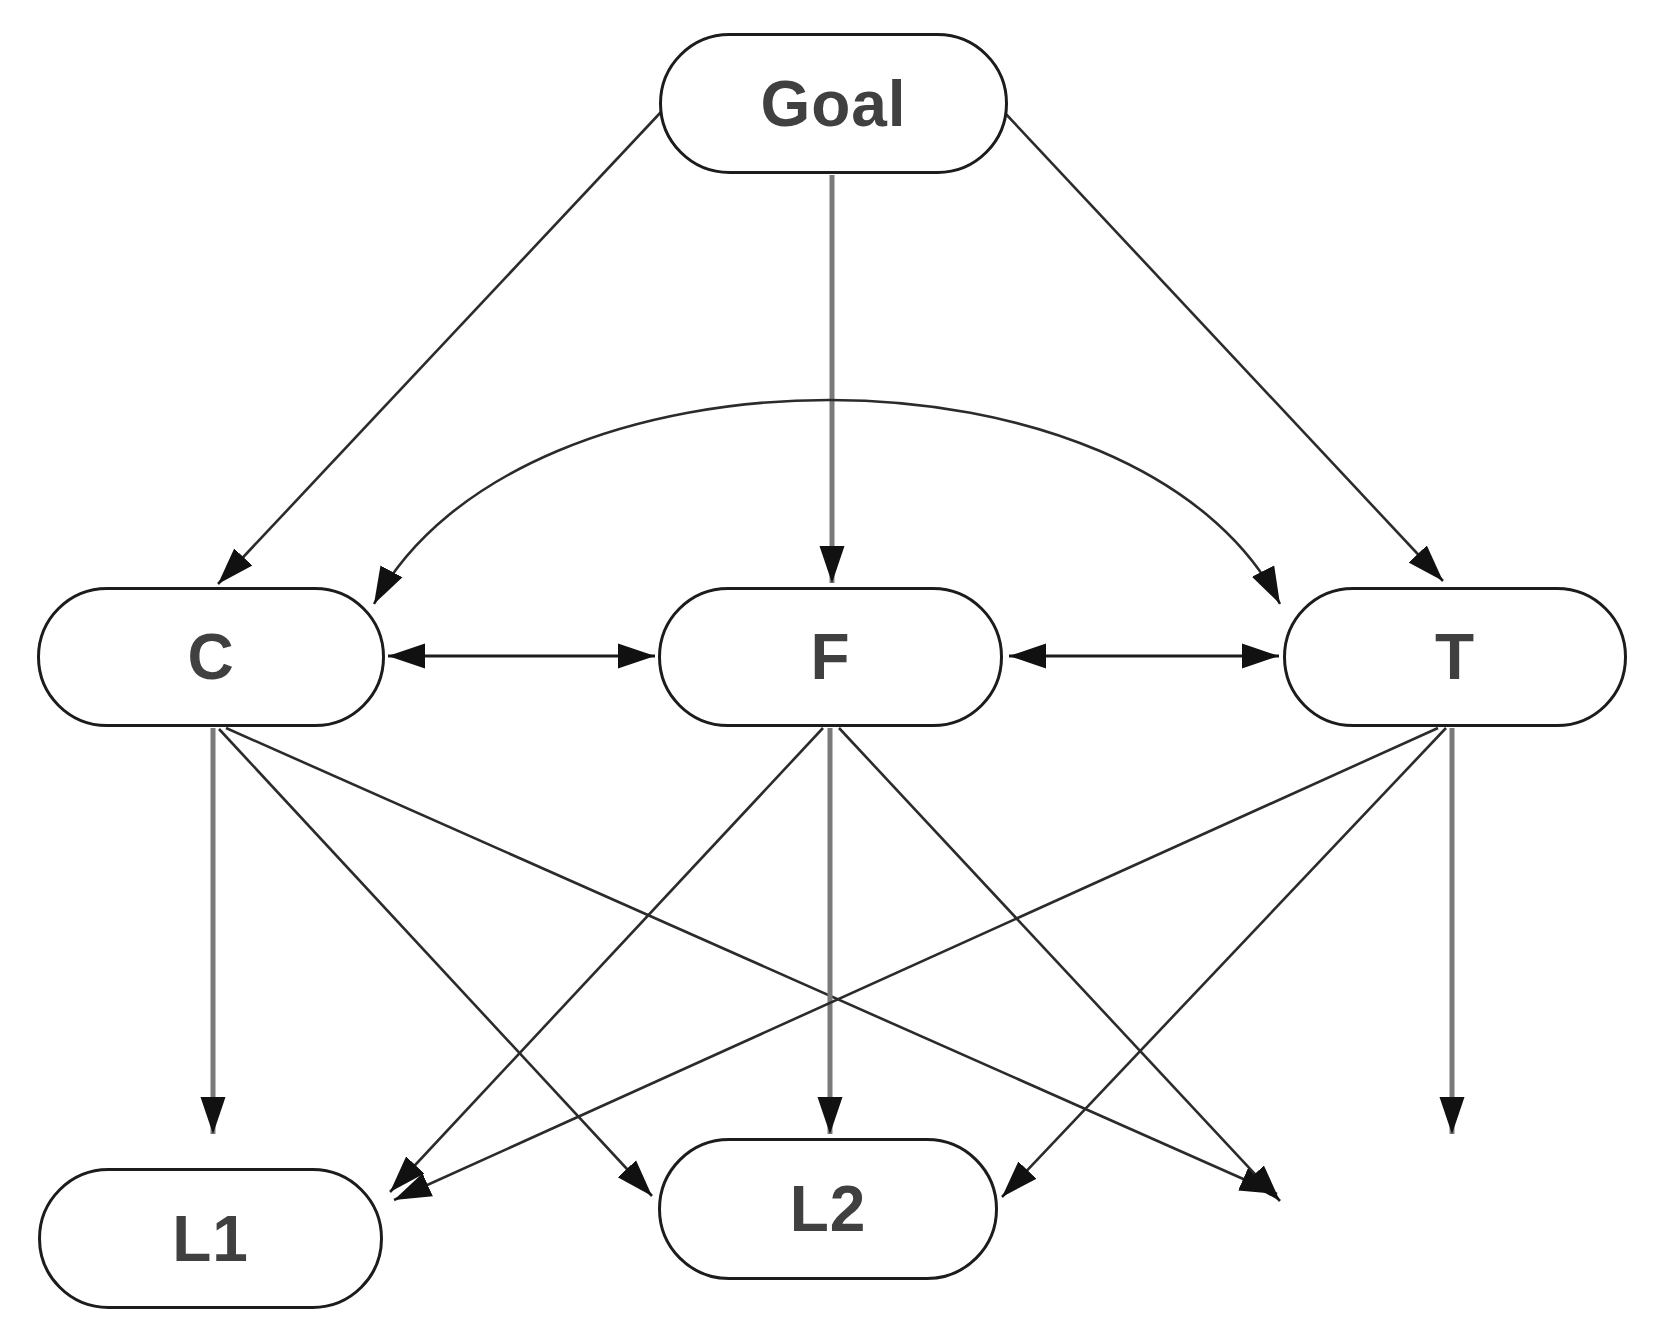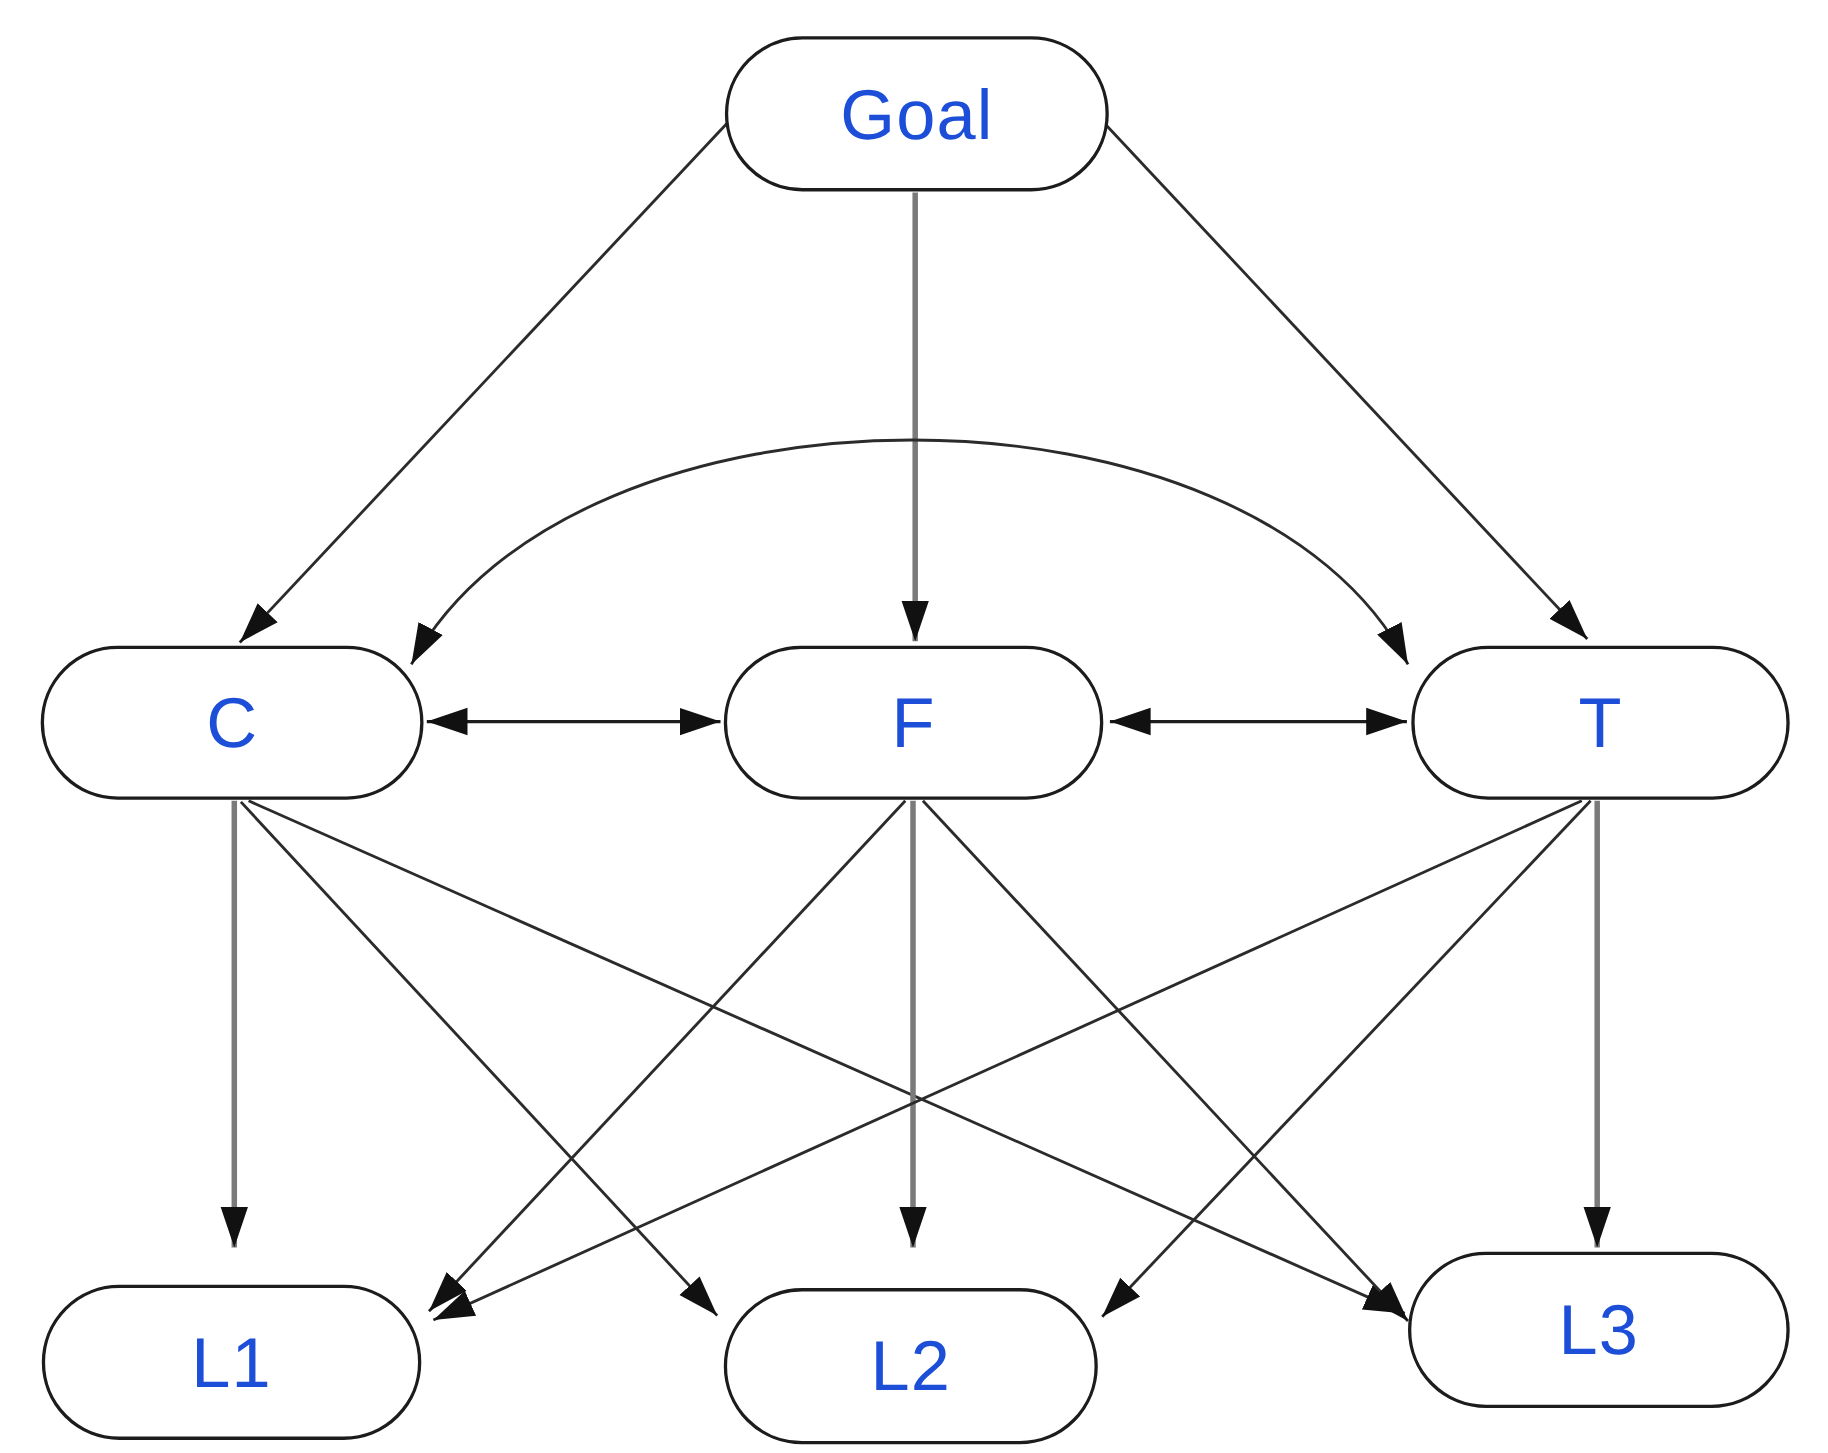--- a/index.html
+++ b/index.html
@@ -22,33 +22,33 @@
   }
   .node {
     position: absolute;
     box-sizing: border-box;
     background: #ffffff;
     border: 3px solid #1c1c1c;
     border-radius: 72px;
     display: flex;
     align-items: center;
     justify-content: center;
-    font-weight: 400;
+    font-weight: 700;
     font-size: 64px;
-    color: #1d4ed8;
+    color: #404040;
     letter-spacing: 1px;
     z-index: 2;
   }
   
   #node-goal { left: 659px; top: 33px;  width: 349px; height: 141px; }
   #node-c    { left: 37px;  top: 587px; width: 348px; height: 140px; }
   #node-f    { left: 658px; top: 587px; width: 345px; height: 140px; }
   #node-t    { left: 1283px;top: 587px; width: 344px; height: 140px; }
   #node-l1   { left: 38px;  top: 1168px;width: 345px; height: 141px; }
-  #node-l2   { left: 658px; top: 1138px;width: 340px; height: 142px; margin-top: 33px; }
+  #node-l2   { left: 658px; top: 1138px;width: 340px; height: 142px; }
   #node-l3   { left: 1280px;top: 1138px;width: 347px; height: 142px; }
 
   .edge-thin  { stroke: #2b2b2b; stroke-width: 2.6px; fill: none; }
   .edge-mid   { stroke: #1d1d1d; stroke-width: 3px;   fill: none; }
   .edge-thick { stroke: #7a7a7a; stroke-width: 5px;   fill: none; }
 </style>
 </head>
 <body>
 
 <div class="stage">
@@ -85,15 +85,14 @@
     <line class="edge-thin" x1="1446" y1="728" x2="1002" y2="1197" marker-end="url(#arrowEnd)"></line>
     <line class="edge-thick" x1="1452" y1="728" x2="1452" y2="1134" marker-end="url(#arrowEnd)"></line>
   </svg>
 
   <div class="node" id="node-goal">Goal</div>
   <div class="node" id="node-c">C</div>
   <div class="node" id="node-f">F</div>
   <div class="node" id="node-t">T</div>
   <div class="node" id="node-l1">L1</div>
   <div class="node" id="node-l2">L2</div>
-  <div class="node" id="node-l3">L3</div>
 
 </div>
 
 </body></html>

